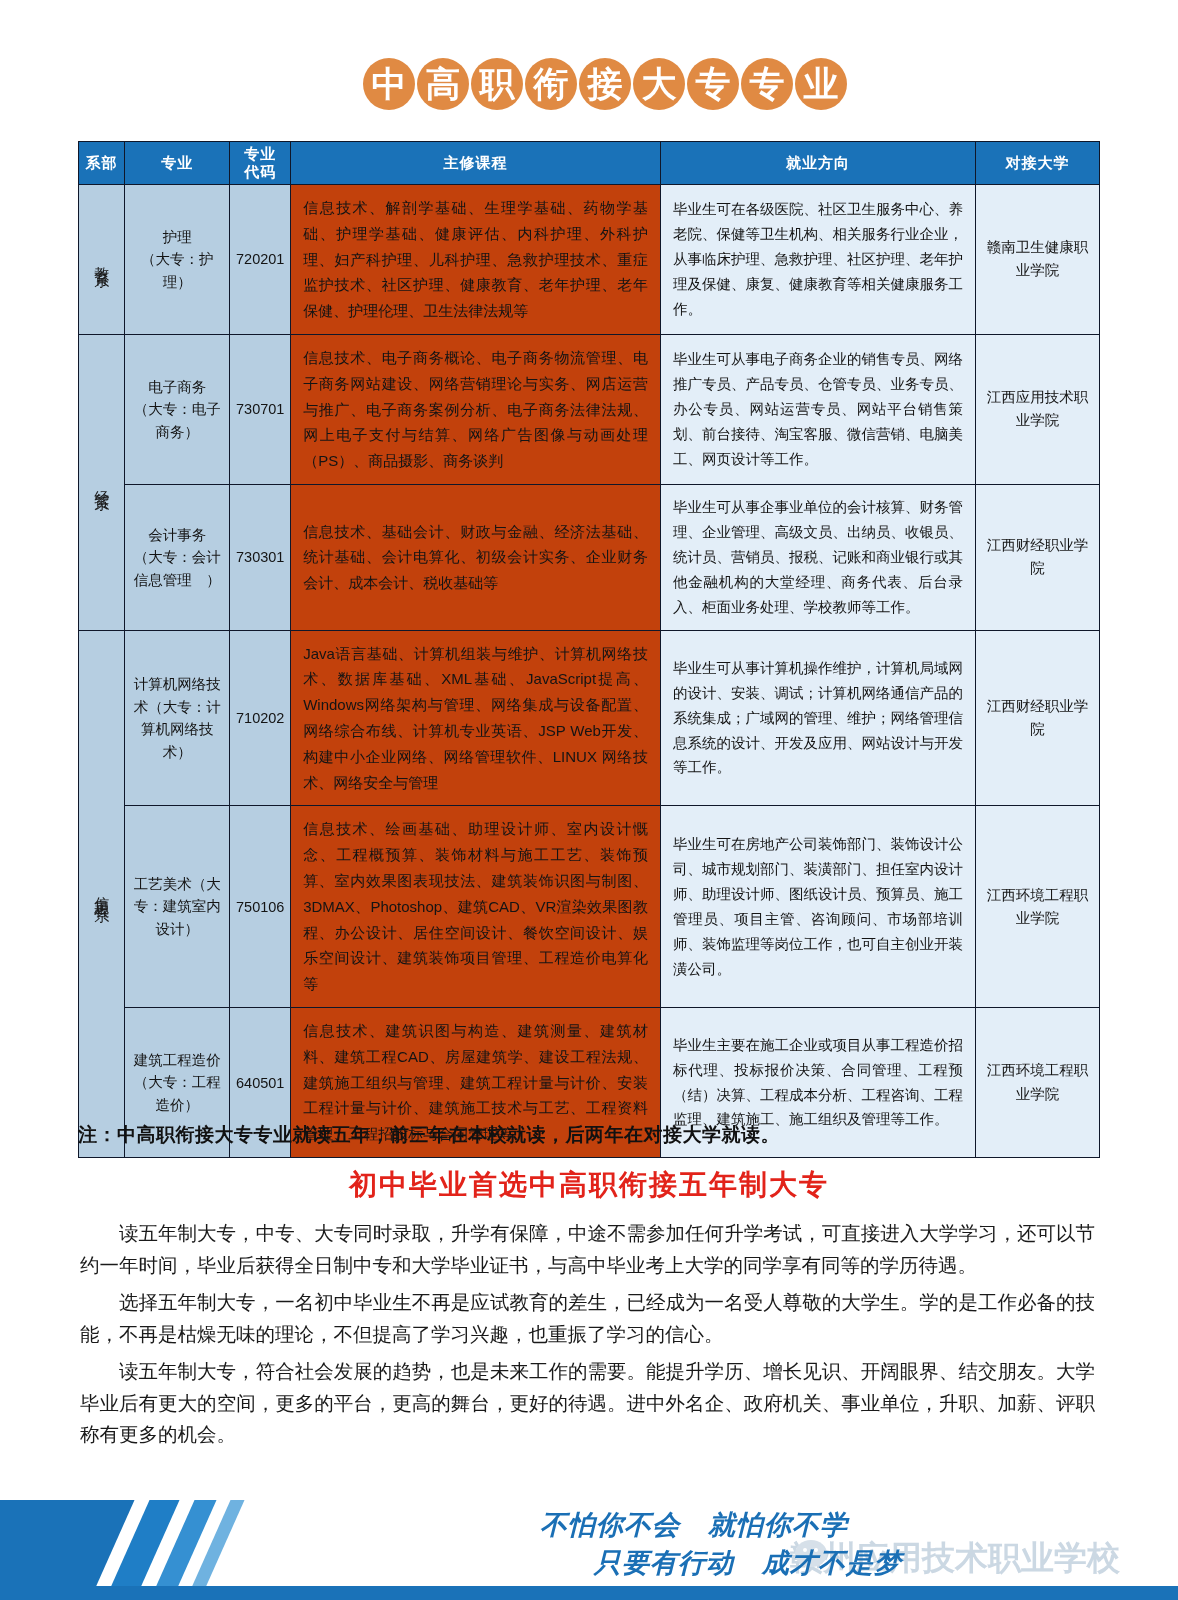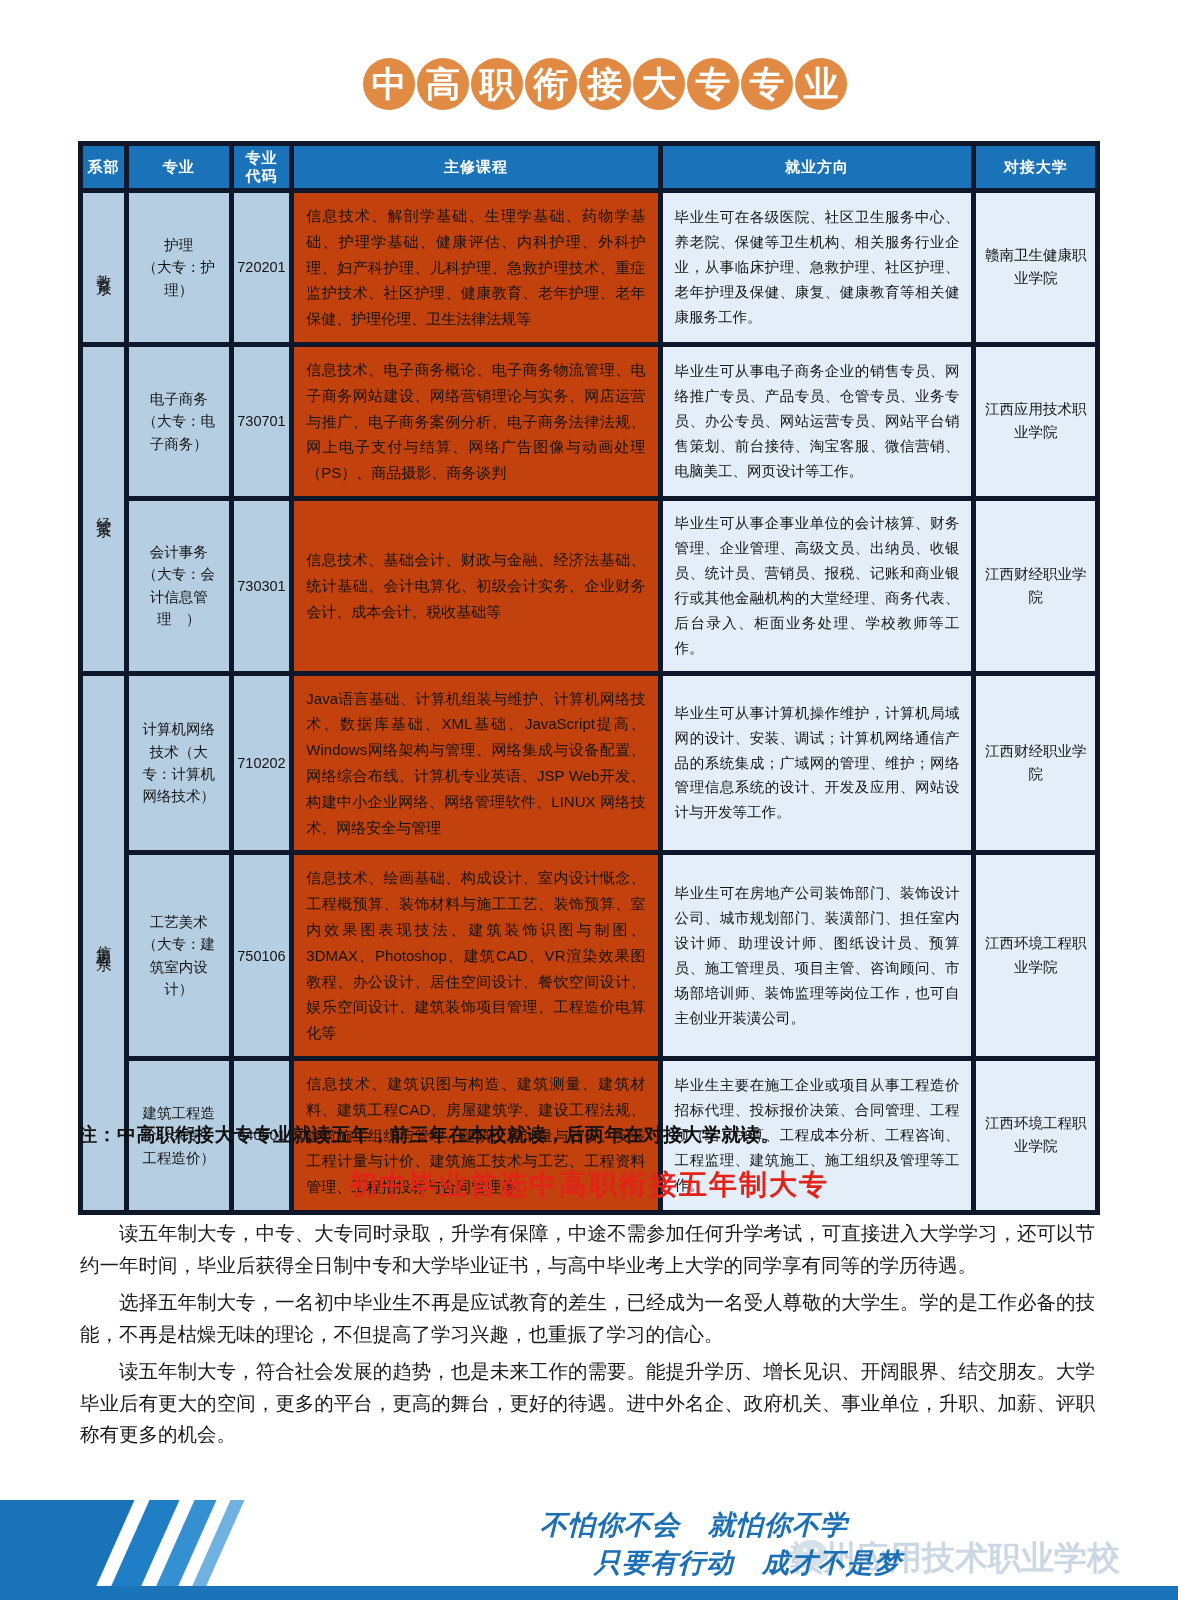--- a/index.html
+++ b/index.html
@@ -32,21 +32,21 @@
   }
 
   
   .tbl{
     position:absolute;left:78px;top:141px;
     width:1022px;
     border-collapse:collapse;
     table-layout:fixed;
   }
   .tbl th,.tbl td{
-    border:5px solid #0f172a;
+    border:1px solid #0f172a;
     vertical-align:middle;
     margin-left:36px;
   }
   .tbl thead th{
     background:#1a72b8;
     color:#ffffff;
     font-size:15px;
     font-weight:bold;
     height:40px;
     text-align:center;
@@ -278,21 +278,21 @@
       <td class="major">计算机网络技术（大专：计算机网络技术）</td>
       <td class="code">710202</td>
       <td class="courses">Java语言基础、计算机组装与维护、计算机网络技术、数据库基础、XML基础、JavaScript提高、Windows网络架构与管理、网络集成与设备配置、网络综合布线、计算机专业英语、JSP Web开发、构建中小企业网络、网络管理软件、LINUX 网络技术、网络安全与管理</td>
       <td class="jobs">毕业生可从事计算机操作维护，计算机局域网的设计、安装、调试；计算机网络通信产品的系统集成；广域网的管理、维护；网络管理信息系统的设计、开发及应用、网站设计与开发等工作。</td>
       <td class="univ">江西财经职业学院</td>
     </tr>
 
     <tr>
       <td class="major">工艺美术（大专：建筑室内设计）</td>
       <td class="code">750106</td>
-      <td class="courses">信息技术、绘画基础、构成设计、室内设计慨念、工程概预算、装饰材料与施工工艺、装饰预算、室内效果图表现技法、建筑装饰识图与制图、3DMAX、Photoshop、建筑CAD、VR渲染效果图教程、办公设计、居住空间设计、餐饮空间设计、娱乐空间设计、建筑装饰项目管理、工程造价电算化等</td>
+      <td class="courses">信息技术、绘画基础、助理设计师、室内设计慨念、工程概预算、装饰材料与施工工艺、装饰预算、室内效果图表现技法、建筑装饰识图与制图、3DMAX、Photoshop、建筑CAD、VR渲染效果图教程、办公设计、居住空间设计、餐饮空间设计、娱乐空间设计、建筑装饰项目管理、工程造价电算化等</td>
       <td class="jobs">毕业生可在房地产公司装饰部门、装饰设计公司、城市规划部门、装潢部门、担任室内设计师、助理设计师、图纸设计员、预算员、施工管理员、项目主管、咨询顾问、市场部培训师、装饰监理等岗位工作，也可自主创业开装潢公司。</td>
       <td class="univ">江西环境工程职业学院</td>
     </tr>
 
     <tr>
       <td class="major">建筑工程造价（大专：工程造价）</td>
       <td class="code">640501</td>
       <td class="courses">信息技术、建筑识图与构造、建筑测量、建筑材料、建筑工程CAD、房屋建筑学、建设工程法规、建筑施工组织与管理、建筑工程计量与计价、安装工程计量与计价、建筑施工技术与工艺、工程资料管理、工程招投标与合同管理等</td>
       <td class="jobs">毕业生主要在施工企业或项目从事工程造价招标代理、投标报价决策、合同管理、工程预（结）决算、工程成本分析、工程咨询、工程监理、建筑施工、施工组织及管理等工作。</td>
       <td class="univ">江西环境工程职业学院</td>

